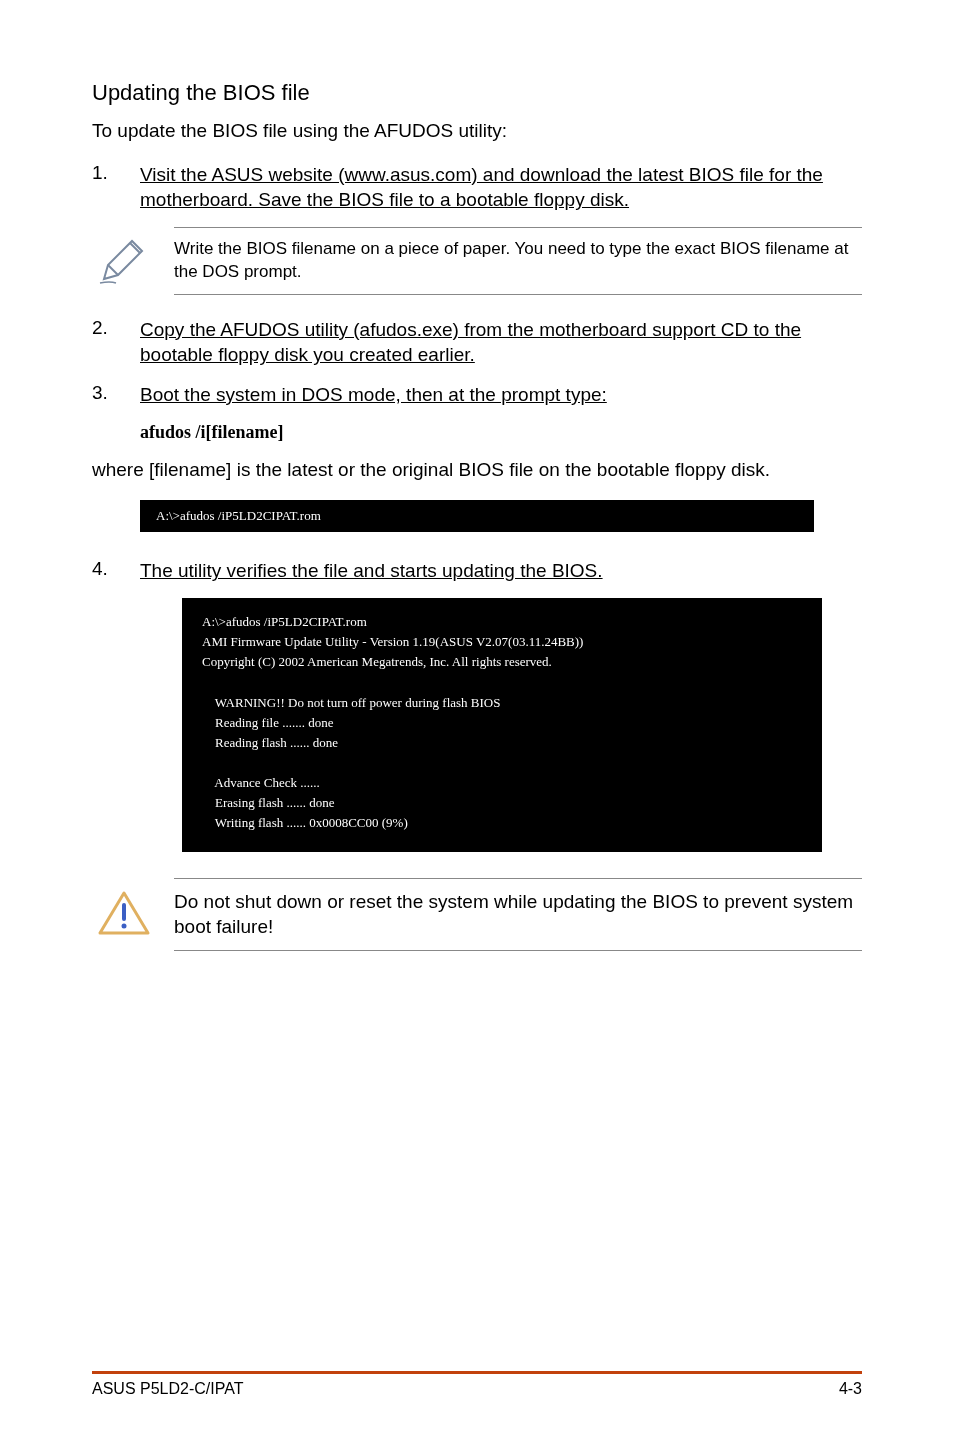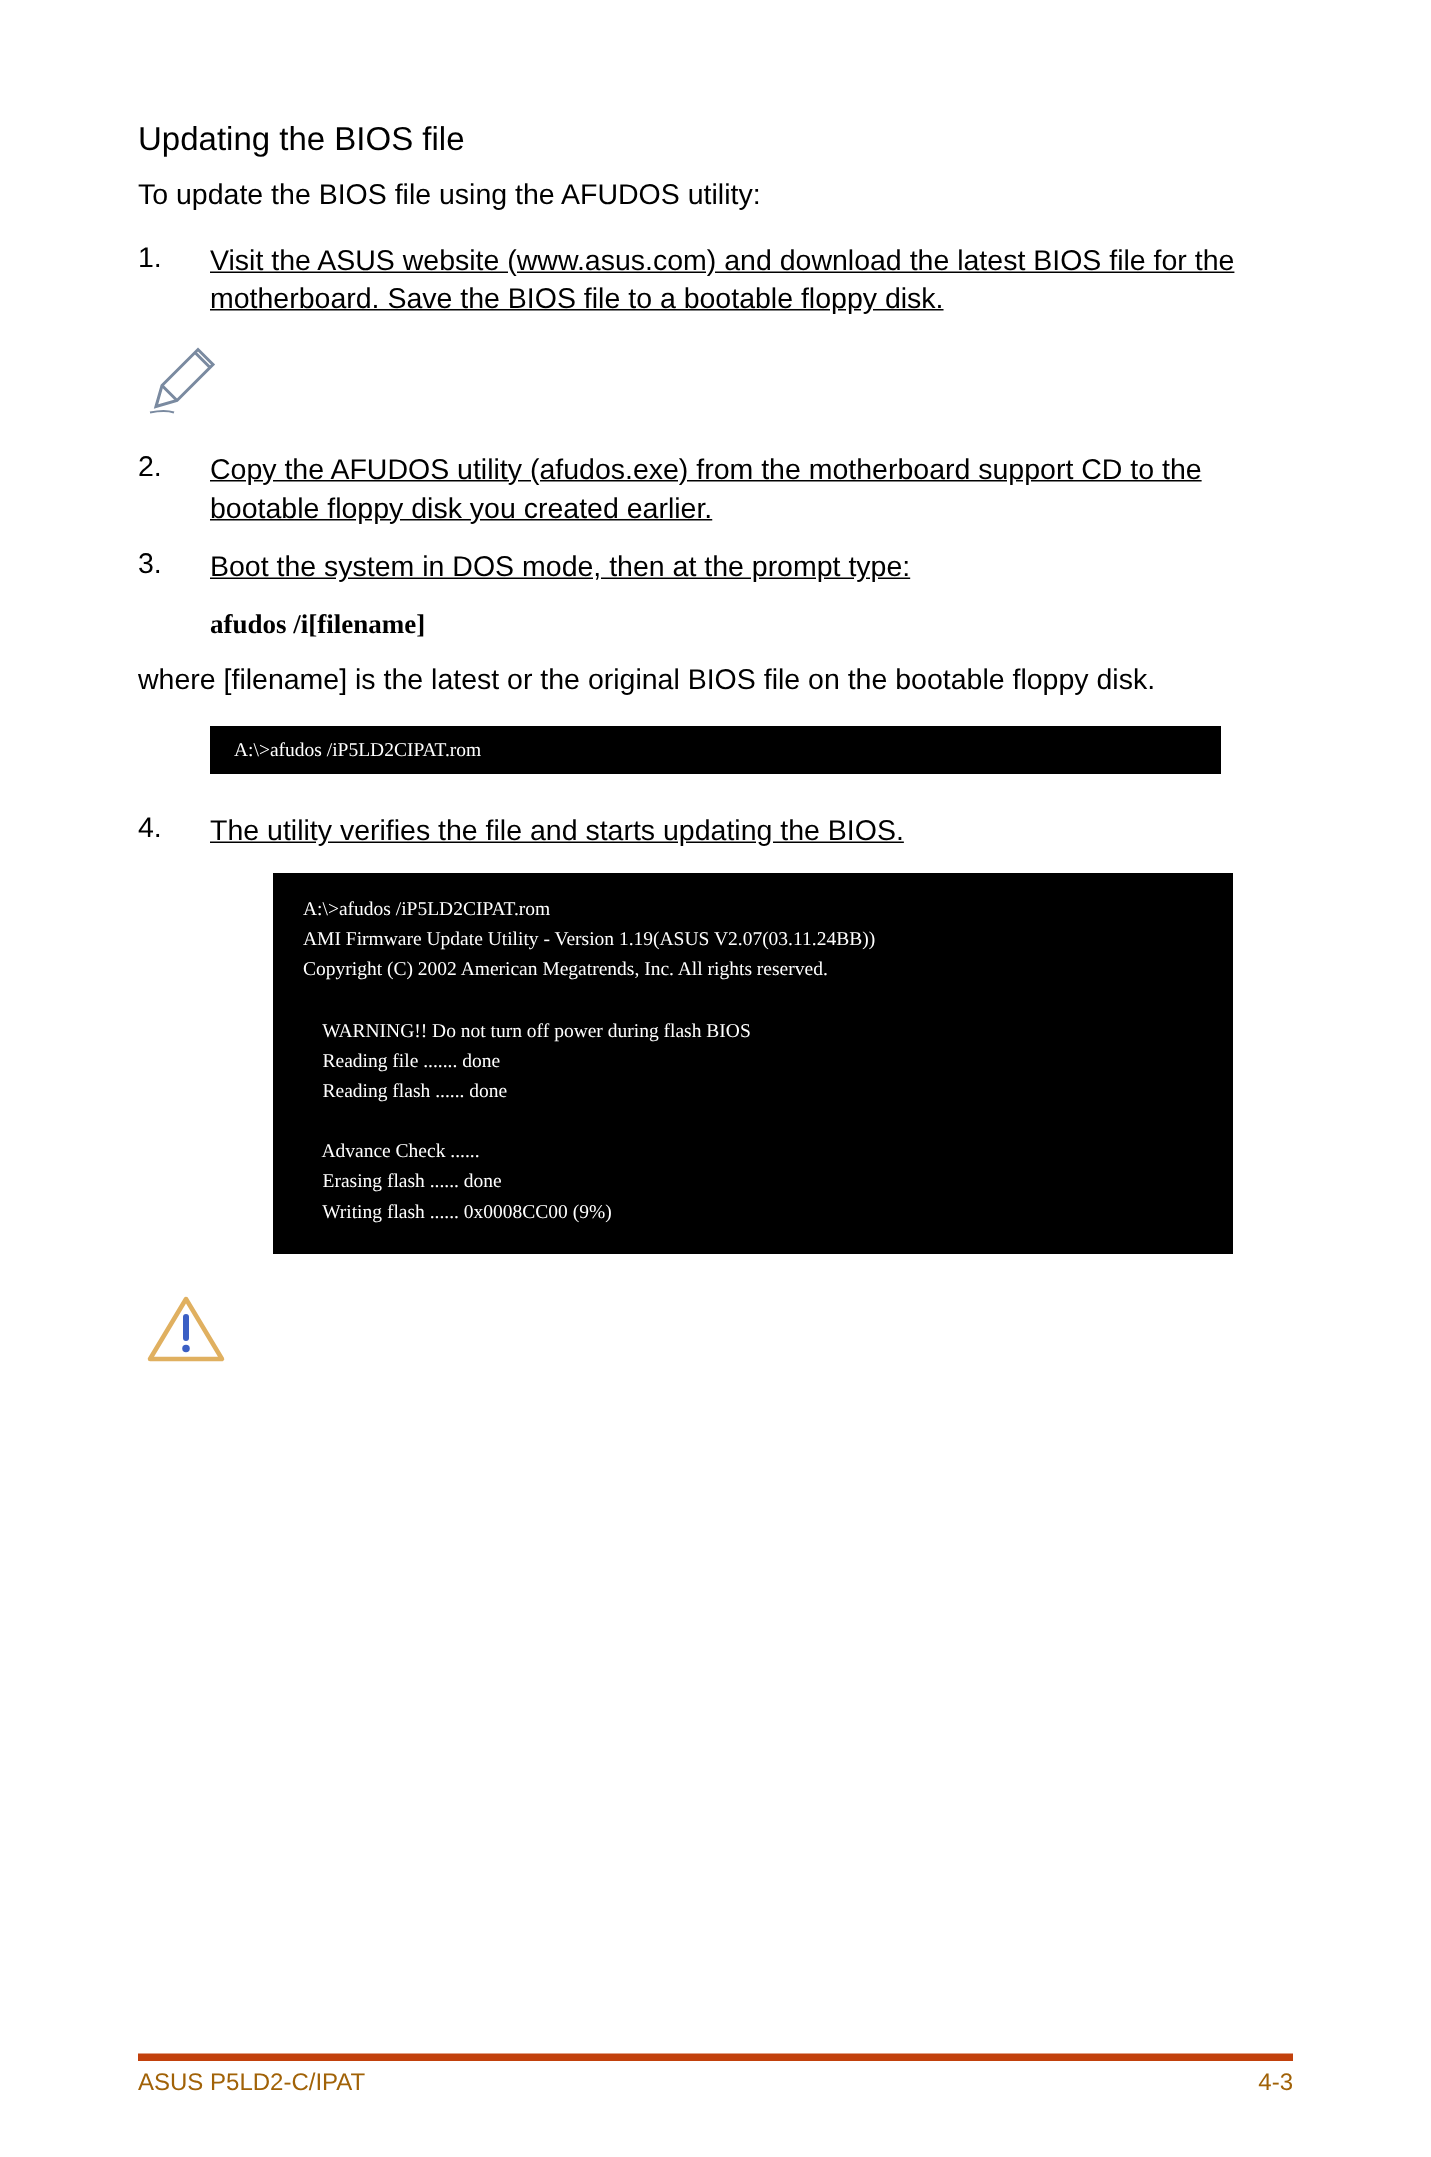--- a/index.html
+++ b/index.html
@@ -79,26 +79,26 @@
     margin-right: 40px;
     white-space: pre;
     line-height: 1.55;
     padding: 14px 20px 18px 20px;
   }
   .footer {
     position: absolute;
     bottom: 40px;
     left: 92px;
     right: 92px;
-    border-top: 5px solid #c2410c;
+    border-top: 3px solid #c2410c;
     padding-top: 6px;
     display: flex;
     justify-content: space-between;
     font-size: 16px;
-    color: #a16207;
+    color: #000000;
   }
   svg { display: block; }
 </style>
 </head>
 <body>
 
 <div class="h2">Updating the BIOS file</div>
 
 <div class="body-text">To update the BIOS file using the AFUDOS utility:</div>
 
@@ -109,20 +109,21 @@
 
 <div class="callout">
   <div class="callout-icon">
     <svg width="52" height="52" viewBox="0 0 52 52">
       <path d="M8 44 L12 30 L36 6 L46 16 L22 40 L8 44 Z" fill="none" stroke="#7a8aa0" stroke-width="2"></path>
       <line x1="12" y1="30" x2="22" y2="40" stroke="#7a8aa0" stroke-width="2"></line>
       <line x1="34" y1="8" x2="44" y2="18" stroke="#7a8aa0" stroke-width="2"></line>
       <path d="M4 48 Q 14 46 20 48" fill="none" stroke="#7a8aa0" stroke-width="1.5"></path>
     </svg>
   </div>
+  <div class="callout-body">Write the BIOS filename on a piece of paper. You need to type the exact BIOS filename at the DOS prompt.</div>
 </div>
 
 <div class="list-row">
   <div class="list-num">2.</div>
   <div class="list-text">Copy the AFUDOS utility (afudos.exe) from the motherboard support CD to the bootable floppy disk you created earlier.</div>
 </div>
 
 <div class="list-row">
   <div class="list-num">3.</div>
   <div class="list-text">Boot the system in DOS mode, then at the prompt type:</div>
@@ -152,18 +153,19 @@
     Writing flash ...... 0x0008CC00 (9%)</div>
 
 <div class="callout">
   <div class="callout-icon">
     <svg width="56" height="50" viewBox="0 0 56 50">
       <path d="M28 4 L52 44 L4 44 Z" fill="none" stroke="#e0b060" stroke-width="3" stroke-linejoin="round"></path>
       <line x1="28" y1="16" x2="28" y2="30" stroke="#3b5fc4" stroke-width="4" stroke-linecap="round"></line>
       <circle cx="28" cy="37" r="2.5" fill="#3b5fc4"></circle>
     </svg>
   </div>
+  <div class="callout-body" style="font-size:19px;">Do not shut down or reset the system while updating the BIOS to prevent system boot failure!</div>
 </div>
 
 <div class="footer">
   <span>ASUS P5LD2-C/IPAT</span>
   <span>4-3</span>
 </div>
 
 </body></html>

